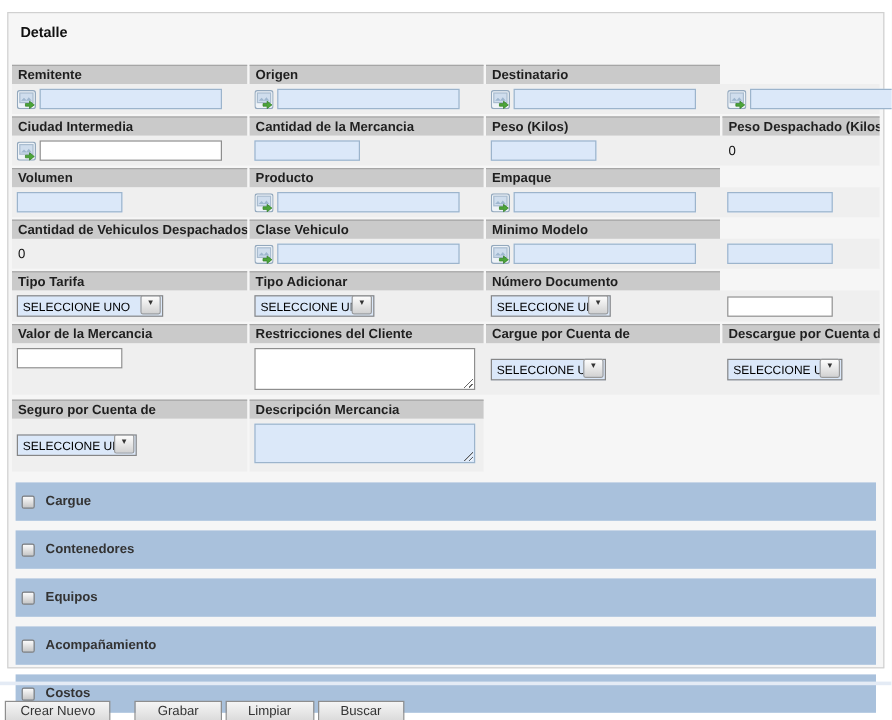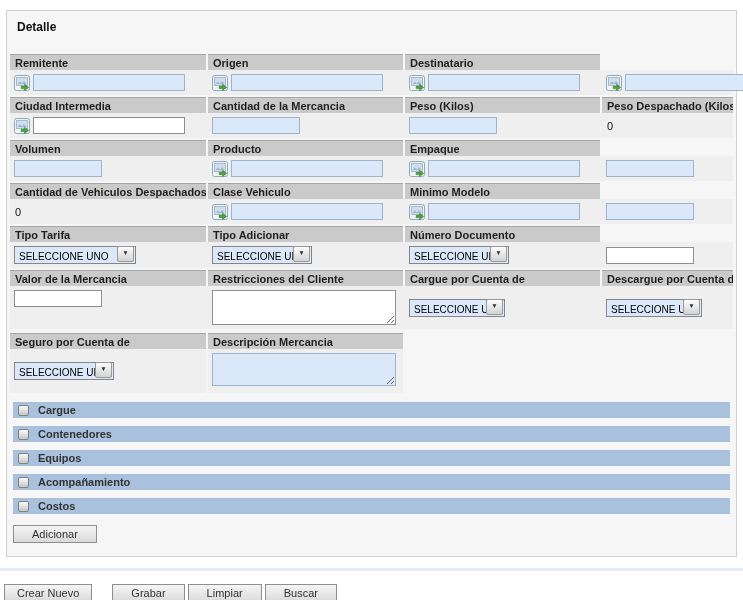--- a/index.html
+++ b/index.html
@@ -51,21 +51,21 @@
     background:linear-gradient(#fdfdfd,#d2d2d2);font-size:6.5px;line-height:12px;
     text-align:center;color:#333;
   }
   .sel-122{width:122px;}
   .sel-100{width:100px;}
   .sel-96{width:96px;}
   .static-val{color:#111;padding-left:1px;}
   .lookup{flex:0 0 16px;width:16px;height:16px;cursor:pointer;}
   .sections{margin-top:9px;}
   .section-bar{
-    height:16px;background:#a9c1dc;margin:0 3px 8px 3px;display:flex;
+    height:32px;background:#a9c1dc;margin:0 3px 8px 3px;display:flex;
     align-items:center;gap:9px;padding-left:5px;font-weight:bold;color:#333;
     cursor:pointer;
   }
   .toggle{
     width:9px;height:9px;border:1px solid #808080;border-radius:2px;
     background:linear-gradient(#fbfbfb,#c6c6c6);flex:0 0 9px;
   }
   .btn{
     font-family:"Liberation Sans",sans-serif;font-size:11px;color:#333;
     background:linear-gradient(#f5f5f5,#dadada);border:1px solid #8e8e8e;

